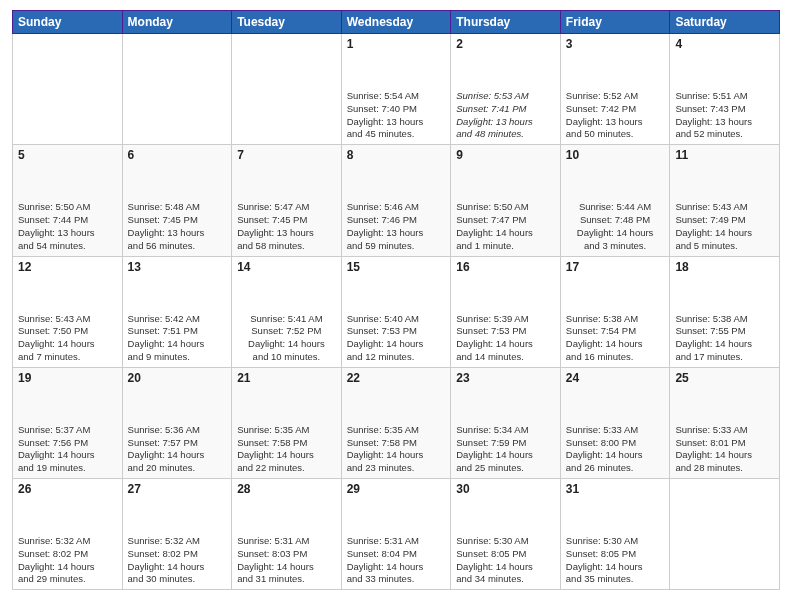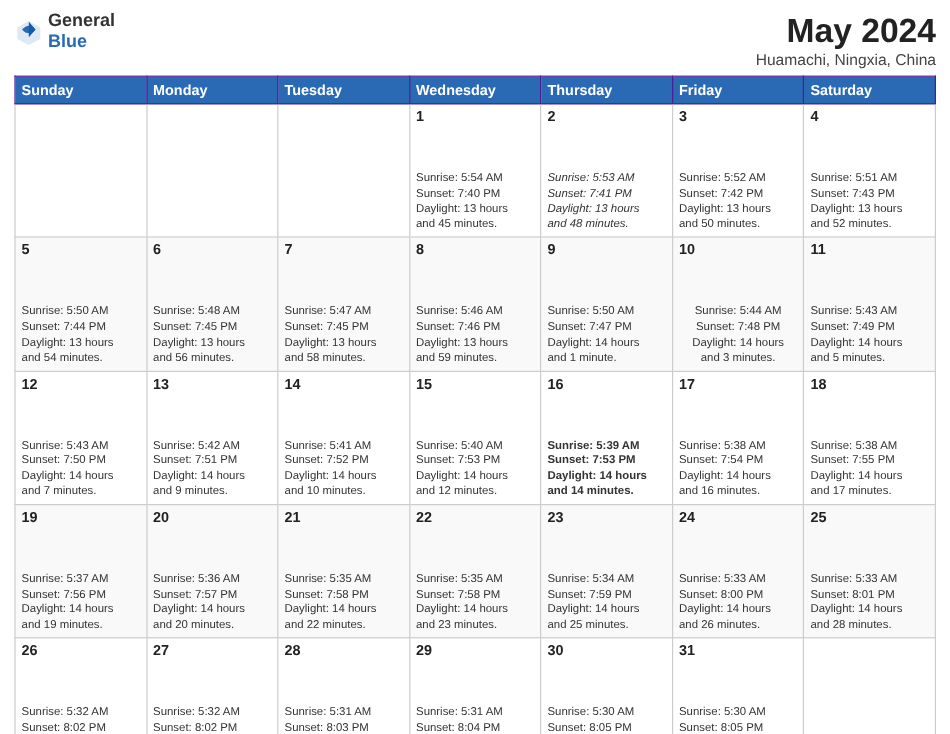--- a/index.html
+++ b/index.html
@@ -91,37 +91,20 @@
       background: #f5f5f5;
     }
     .row-alt td {
       background: #f9f9f9;
     }
   </style>
 </head>
 <body>
 
 <div class="page">
-  <div class="header">
-    <div class="logo">
-      <svg class="logo-icon" viewBox="0 0 30 30">
-        <polygon points="15,3 27,10 27,22 15,28 3,22 3,10" fill="#2a6ab5" opacity="0.15"></polygon>
-        <path d="M8,12 Q15,4 22,12 Q15,20 8,12Z" fill="#2a6ab5"></path>
-        <path d="M15,4 L22,12 L15,20" fill="#1a5aa5"></path>
-      </svg>
-      <div class="logo-text">
-        <span class="logo-general">General</span><br>
-        <span class="logo-blue">Blue</span>
-      </div>
-    </div>
-    <div class="title-block">
-      <div class="month-title">May 2024</div>
-      <div class="location">Huamachi, Ningxia, China</div>
-    </div>
-  </div>
 
   <table class="calendar">
     <thead>
       <tr>
         <th>Sunday</th>
         <th>Monday</th>
         <th>Tuesday</th>
         <th>Wednesday</th>
         <th>Thursday</th>
         <th>Friday</th>
@@ -223,35 +206,35 @@
           </td>
           <td>
             <div class="day-number">13</div>
             <div class="day-info" style="white-space: pre-line;">Sunrise: 5:42 AM
 Sunset: 7:51 PM
 Daylight: 14 hours
 and 9 minutes.</div>
           </td>
           <td>
             <div class="day-number">14</div>
-            <div class="day-info" style="white-space: pre-line;">Sunrise: 5:41 AM
+            <div class="day-info" style="white-space: pre-line; text-align: center;">Sunrise: 5:41 AM
 Sunset: 7:52 PM
 Daylight: 14 hours
 and 10 minutes.</div>
           </td>
           <td>
             <div class="day-number">15</div>
             <div class="day-info" style="white-space: pre-line;">Sunrise: 5:40 AM
 Sunset: 7:53 PM
 Daylight: 14 hours
 and 12 minutes.</div>
           </td>
           <td>
             <div class="day-number">16</div>
-            <div class="day-info" style="white-space: pre-line; font-weight: bold;">Sunrise: 5:39 AM
+            <div class="day-info" style="white-space: pre-line;">Sunrise: 5:39 AM
 Sunset: 7:53 PM
 Daylight: 14 hours
 and 14 minutes.</div>
           </td>
           <td>
             <div class="day-number">17</div>
             <div class="day-info" style="white-space: pre-line;">Sunrise: 5:38 AM
 Sunset: 7:54 PM
 Daylight: 14 hours
 and 16 minutes.</div>

